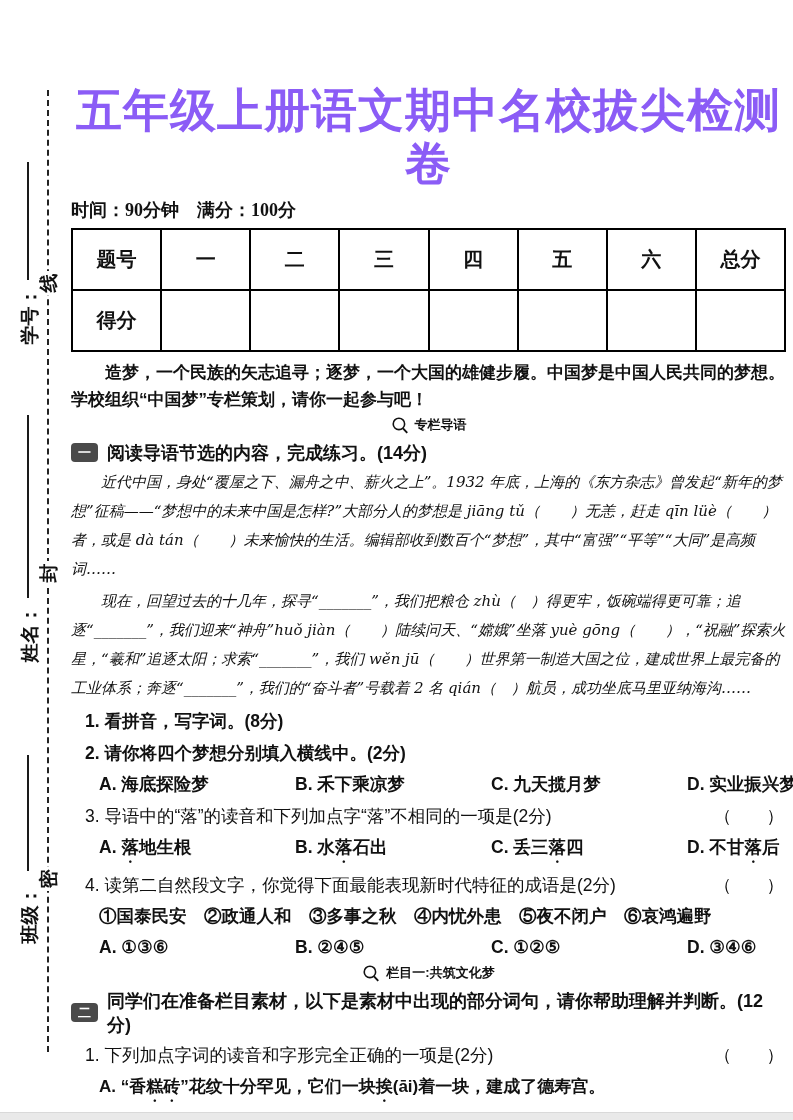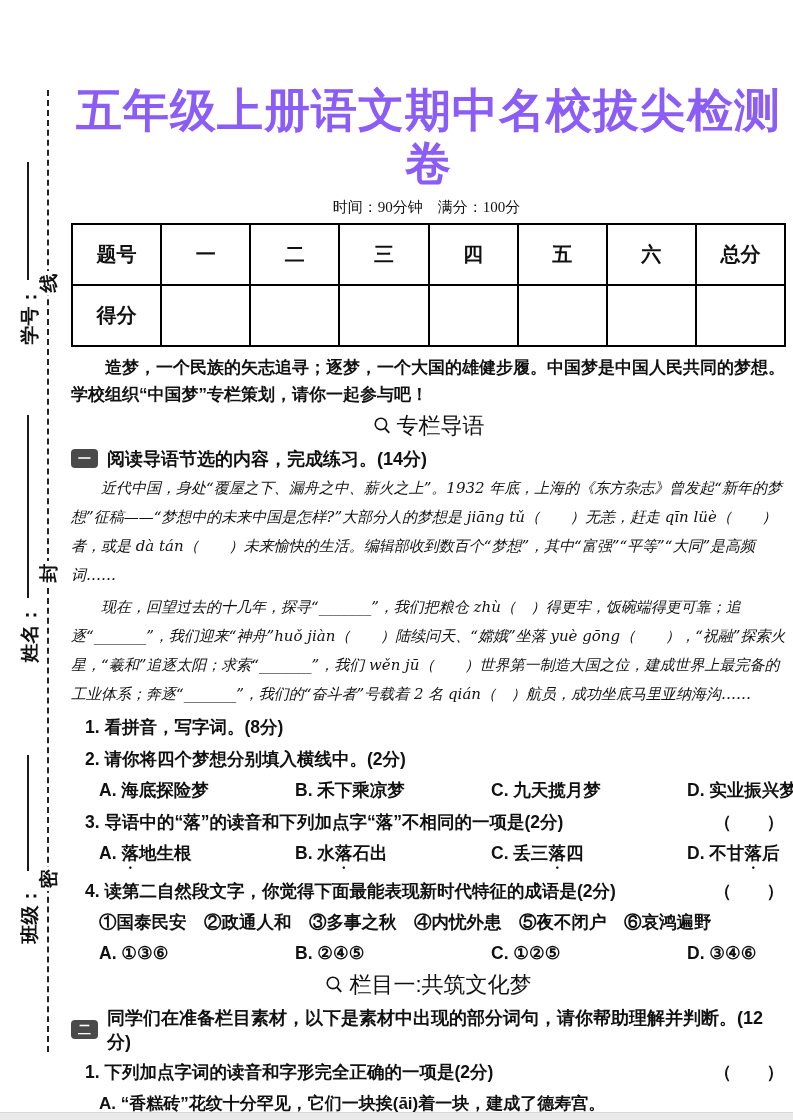--- a/index.html
+++ b/index.html
@@ -20,38 +20,38 @@
     position:absolute;left:-4px;width:68px;height:22px;line-height:22px;text-align:center;
     font-size:19px;font-weight:600;transform:rotate(-90deg);white-space:nowrap;
     font-family:"Liberation Sans", sans-serif;
   }
   
   .content{position:absolute;left:71px;top:84px;width:715px;}
   h1.title{
     margin:0 0 8px 0;text-align:center;font-size:46px;line-height:1.15;font-weight:900;
     letter-spacing:1px;font-family:"Liberation Sans", sans-serif;color:#8b5cf6;
   }
-  .meta{font-size:15px;font-weight:400;text-align:center;margin:0 4px 6px 0;}
+  .meta{font-size:18px;font-weight:700;text-align:left;margin:0 4px 6px 0;}
   table.score{width:100%;border-collapse:collapse;table-layout:fixed;font-size:20px;}
   table.score td{border:2px solid #000;height:35px;text-align:center;font-weight:600;padding:12px;}
   .intro{font-size:17px;line-height:27px;text-indent:2em;margin:7px 0 0 0;font-weight:600;
     font-family:"Liberation Sans", sans-serif;}
   .centerline{display:flex;justify-content:center;align-items:center;gap:5px;margin:3px 0 2px 0;
-    font-size:22px;font-weight:400;font-family:"Liberation Sans", sans-serif;}
+    font-size:13px;font-weight:700;font-family:"Liberation Sans", sans-serif;}
   .mag{width:19px;height:19px;flex:0 0 auto;}
   .sec-head{display:flex;align-items:center;margin:6px 0 3px 0;font-size:18px;font-weight:700;
     font-family:"Liberation Sans", sans-serif;}
   .badge{flex:0 0 auto;background:#4a4a4a;color:#fff;border-radius:4px;width:27px;height:19px;
     line-height:19px;text-align:center;font-size:13px;font-weight:600;margin-right:9px;}
   .passage p{margin:3px 0 0 0;font-size:15px;line-height:29px;text-indent:2em;
     font-style:italic;font-family:"DejaVu Serif", serif;}
   .q{font-size:17.5px;font-weight:600;line-height:27px;margin:5px 0 0 14px;
     font-family:"Liberation Sans", sans-serif;}
   .qrow{display:flex;justify-content:space-between;align-items:baseline;margin:5px 0 0 14px;
-    font-size:17.5px;font-weight:700;line-height:27px;font-family:"Liberation Sans", sans-serif;gap:16px;}
+    font-size:17.5px;font-weight:400;line-height:27px;font-family:"Liberation Sans", sans-serif;gap:16px;}
   .bracket{flex:0 0 auto;padding-right:2px;}
   .opts4{display:flex;margin:4px 0 0 28px;font-size:17.5px;font-weight:600;line-height:27px;
     font-family:"Liberation Sans", sans-serif;gap:12px;}
   .opts4 span{width:184px;flex:0 0 auto;}
   .opts4 span:last-child{width:auto;}
   .idioms{margin:4px 0 0 28px;font-size:17.5px;font-weight:600;line-height:27px;
     font-family:"Liberation Sans", sans-serif;}
   .optline{margin:4px 0 0 28px;font-size:17px;font-weight:600;line-height:28px;
     padding-left:1.7em;text-indent:-1.7em;font-family:"Liberation Sans", sans-serif;}
   .emdot{

